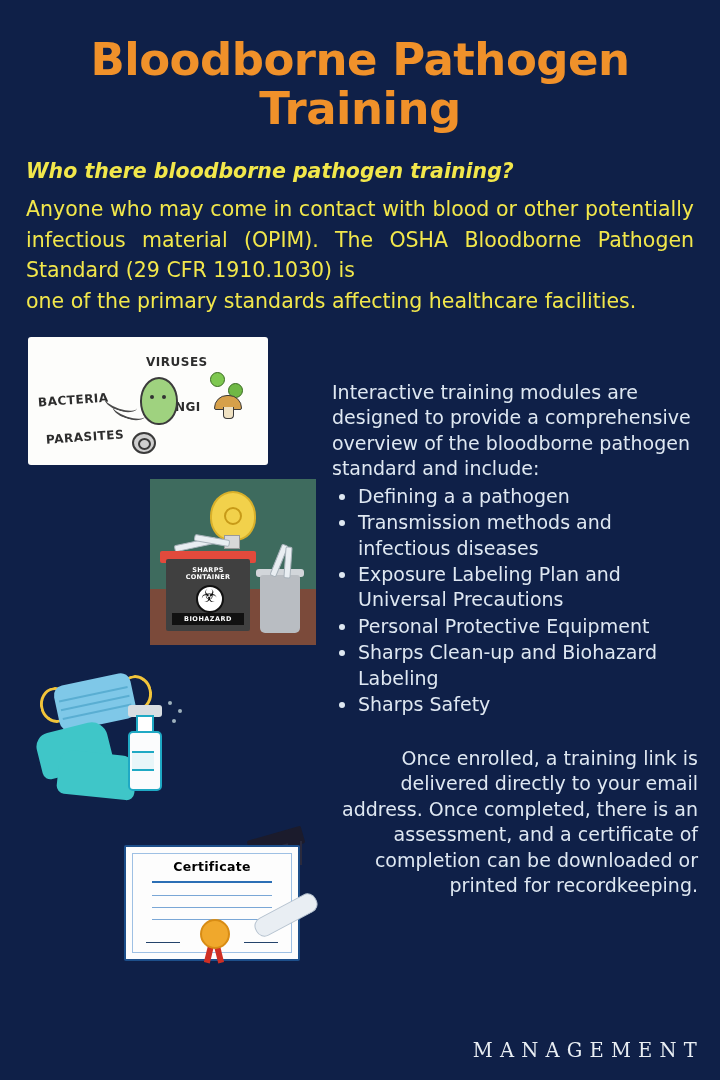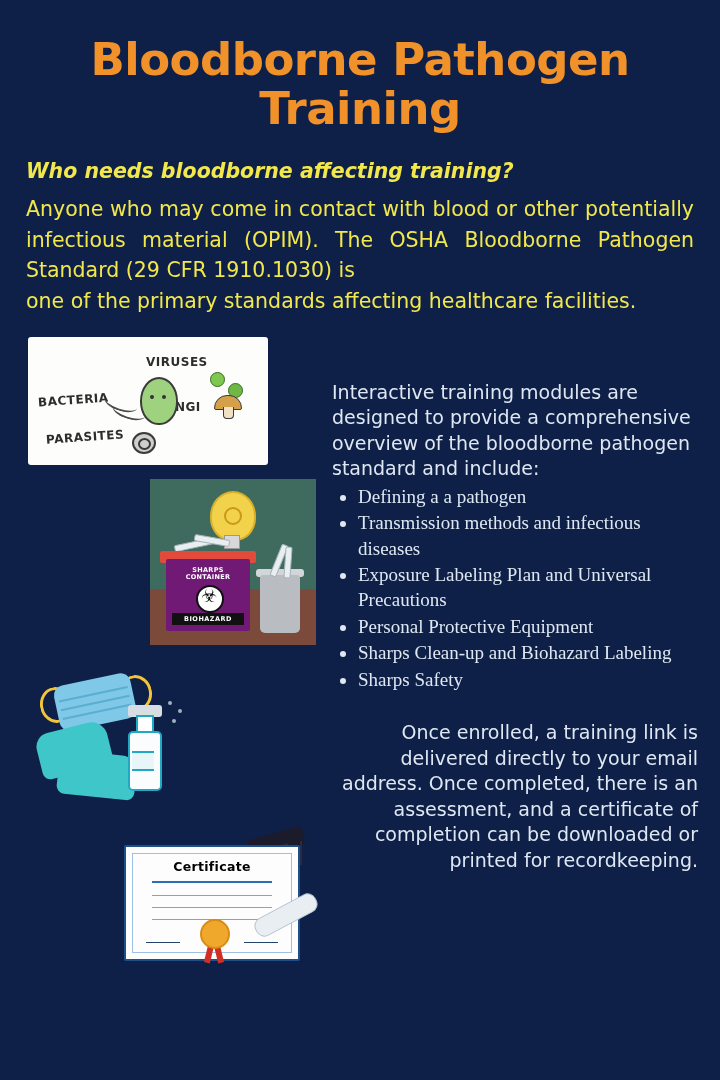--- a/index.html
+++ b/index.html
@@ -78,21 +78,20 @@
   }
   ul.module-list {
     margin: 2px 0 0 0;
     padding-left: 26px;
     color: #dfe8f2;
     font-size: 19px;
     line-height: 1.34;
   }
   ul.module-list li {
     margin-bottom: 1px;
-    font-family: Liberation Serif, serif;
   }
   .later-text {
     margin-top: 28px;
     color: #dfe8f2;
     font-size: 19px;
     line-height: 1.34;
     text-align: right;
   }
 
   
@@ -221,21 +220,21 @@
     position:absolute;
     left: 74px; top: 28px;
     width: 14px; height: 14px;
     border: 2px solid #c79a18;
     border-radius: 50%;
   }
   .sharps-box {
     position: absolute;
     left: 16px; top: 80px;
     width: 84px; height: 72px;
-    background: #701a75;
+    background: #404040;
     border-radius: 2px;
   }
   .sharps-lid {
     position: absolute;
     left: 10px; top: 72px;
     width: 96px; height: 12px;
     background: #e24a3c;
     border-radius: 2px;
   }
   .sharps-label {
@@ -509,21 +508,21 @@
   }
 </style>
 </head>
 <body>
 
 <div class="page">
 
   <h1 class="title">Bloodborne Pathogen Training</h1>
 
   <div class="intro">
-    <div class="intro-q">Who needs bloodborne affecting training?</div>
+    <div class="intro-q">Who there bloodborne pathogen training?</div>
     <div class="intro-body">Anyone who may come in contact with blood or other potentially infectious material (OPIM). The OSHA Bloodborne Pathogen Standard      (29 CFR 1910.1030) is</div>
     <div class="intro-body last-line">one of the primary standards affecting healthcare facilities.</div>
   </div>
 
   <div class="content">
 
     <div class="col-left">
 
       <div class="whiteboard">
         <div class="wb-label wb-bacteria">BACTERIA</div>
@@ -609,15 +608,16 @@
         <li>Personal Protective Equipment</li>
         <li>Sharps Clean-up and Biohazard Labeling</li>
         <li>Sharps Safety</li>
       </ul>
       <div class="later-text">Once enrolled, a training link is delivered directly to your email address. Once completed, there is an assessment, and a certificate of completion can be downloaded or printed for recordkeeping.</div>
     </div>
 
   </div>
 
   <div class="logo">
+    <div class="logo-sub">MANAGEMENT</div>
   </div>
 
 </div>
 
 </body></html>

